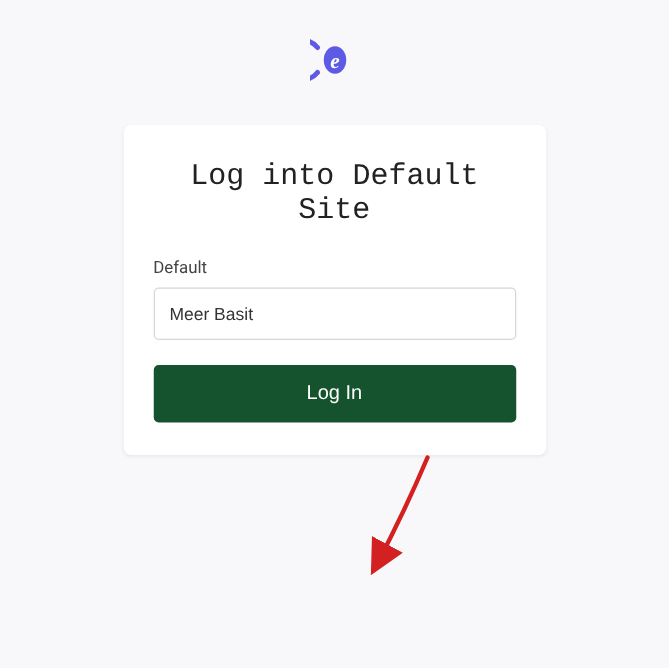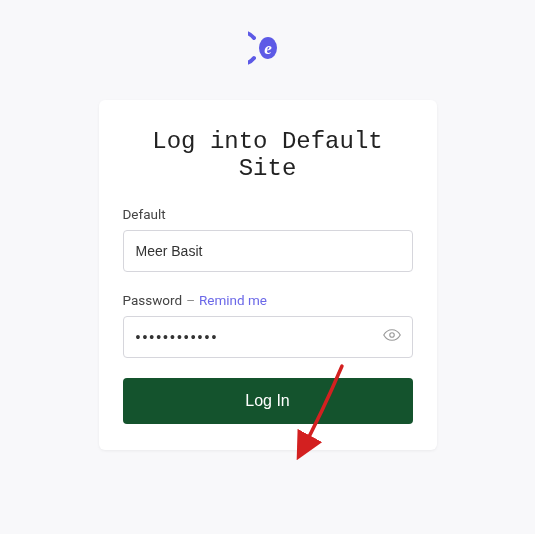--- a/index.html
+++ b/index.html
@@ -163,36 +163,20 @@
 </div>
 
 <div class="card">
   <h1 class="card-title">Log into Default Site</h1>
 
   <div class="field-group">
     <label class="field-label">Default</label>
     <input type="text" class="text-input" value="Meer Basit" style="">
   </div>
 
-  <div class="field-group">
-    <div class="field-label-row">
-      <span class="field-label-text">Password</span>
-      <span class="label-sep">–</span>
-      <a class="remind-link">Remind me</a>
-    </div>
-    <div class="password-wrap">
-      <input type="password" class="password-input" value="••••••••••••" style="">
-      <span class="eye-icon">
-        <svg width="18" height="18" viewBox="0 0 24 24" fill="none" stroke="currentColor" stroke-width="1.5">
-          <path d="M1 12s4-7 11-7 11 7 11 7-4 7-11 7S1 12 1 12z"></path>
-          <circle cx="12" cy="12" r="3"></circle>
-        </svg>
-      </span>
-    </div>
-  </div>
 
 
   <button class="login-btn">Log In</button>
 </div>
 
 <svg class="arrow-overlay" width="70" height="110">
   <defs>
     <marker id="ah" markerWidth="8" markerHeight="8" refX="6" refY="4" orient="auto">
       <path d="M0,0 L8,4 L0,8 Z" fill="#d32020"></path>
     </marker>

